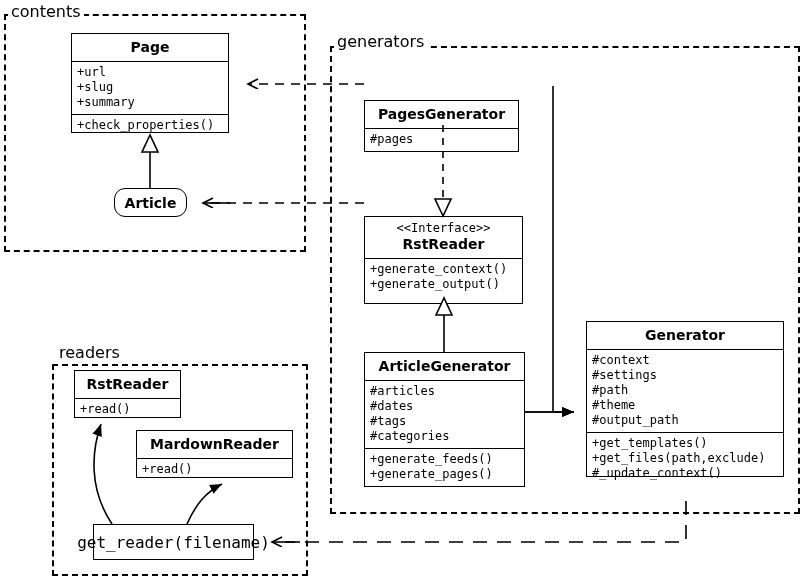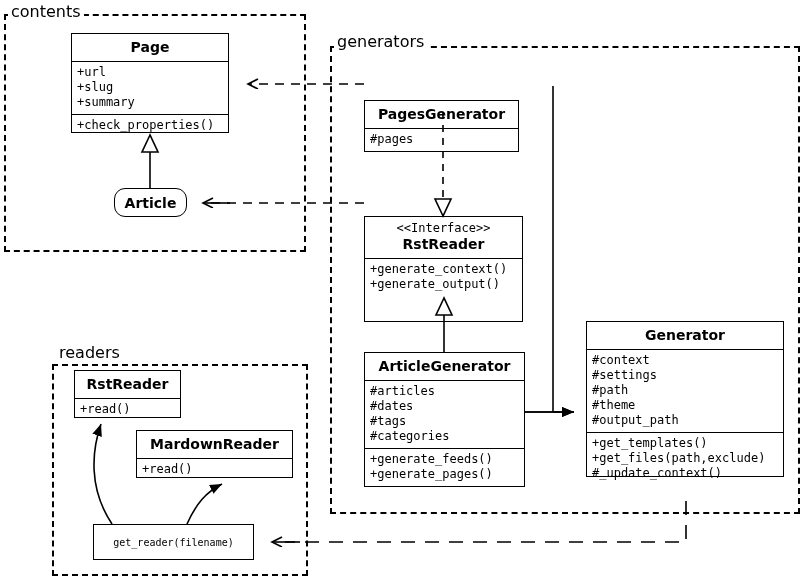--- a/index.html
+++ b/index.html
@@ -69,21 +69,21 @@
   
   .plainbox {
     position: absolute;
     border: 1.6px solid #000;
     background: #ffffff;
     box-sizing: border-box;
     display: flex;
     align-items: center;
     justify-content: center;
     font-family: "DejaVu Sans Mono", monospace;
-    font-size: 10px;
+    font-size: 16px;
   }
   .plainbox.bold {
     font-family: "DejaVu Sans", sans-serif;
     font-weight: bold;
     font-size: 14px;
     border-radius: 11px;
   }
   svg.overlay {
     position: absolute;
     left: 0;
@@ -126,21 +126,21 @@
   </div>
 
   <div class="uml" style="left:364px; top:60px; width:155px; height:52px;margin-top:40px;">
     <div class="title">PagesGenerator</div>
     <div class="sep"></div>
     <div class="compartment">
       <div class="member">#pages</div>
     </div>
   </div>
 
-  <div class="uml" style="left:364px; top:216px; width:159px; height:106px;">
+  <div class="uml" style="left:364px; top:216px; width:159px; height:88px;">
     <div class="title">
       <span class="stereotype">&lt;&lt;Interface&gt;&gt;</span>
       <span>RstReader</span>
     </div>
     <div class="sep"></div>
     <div class="compartment">
       <div class="member">+generate_context()</div>
       <div class="member">+generate_output()</div>
     </div>
   </div>

